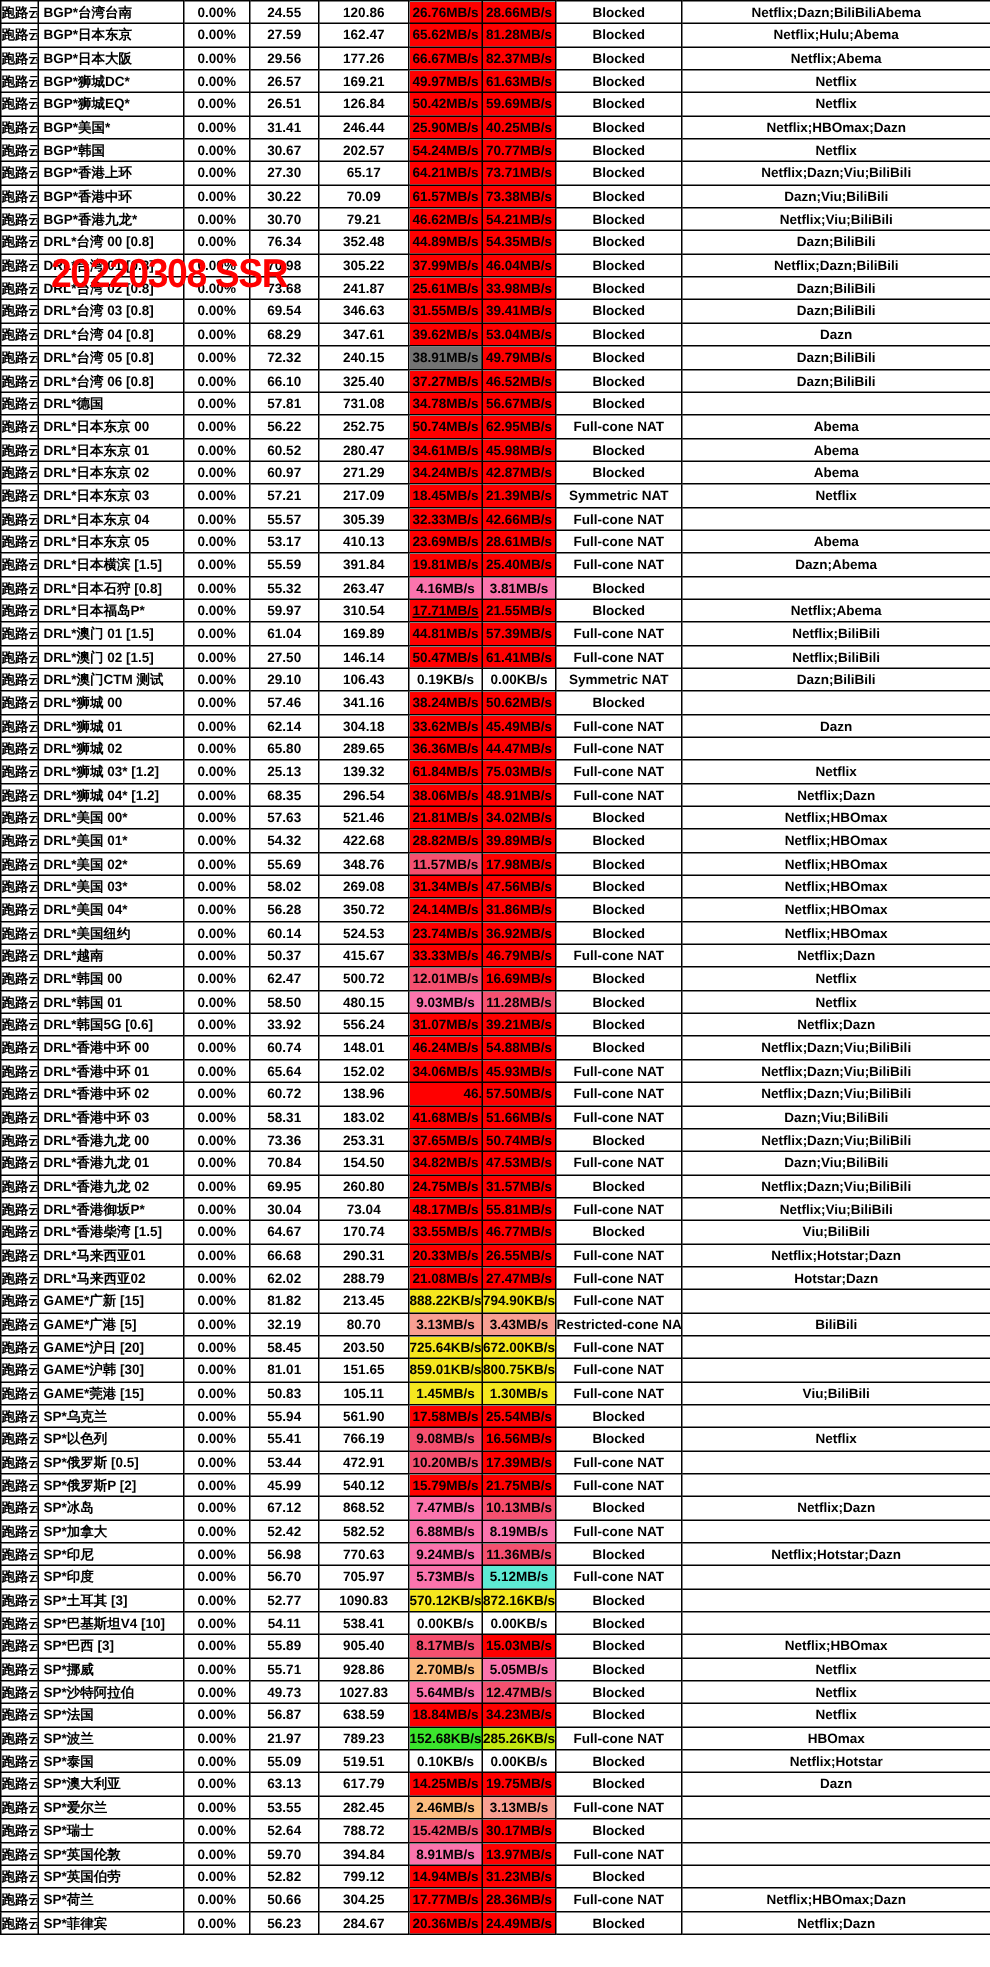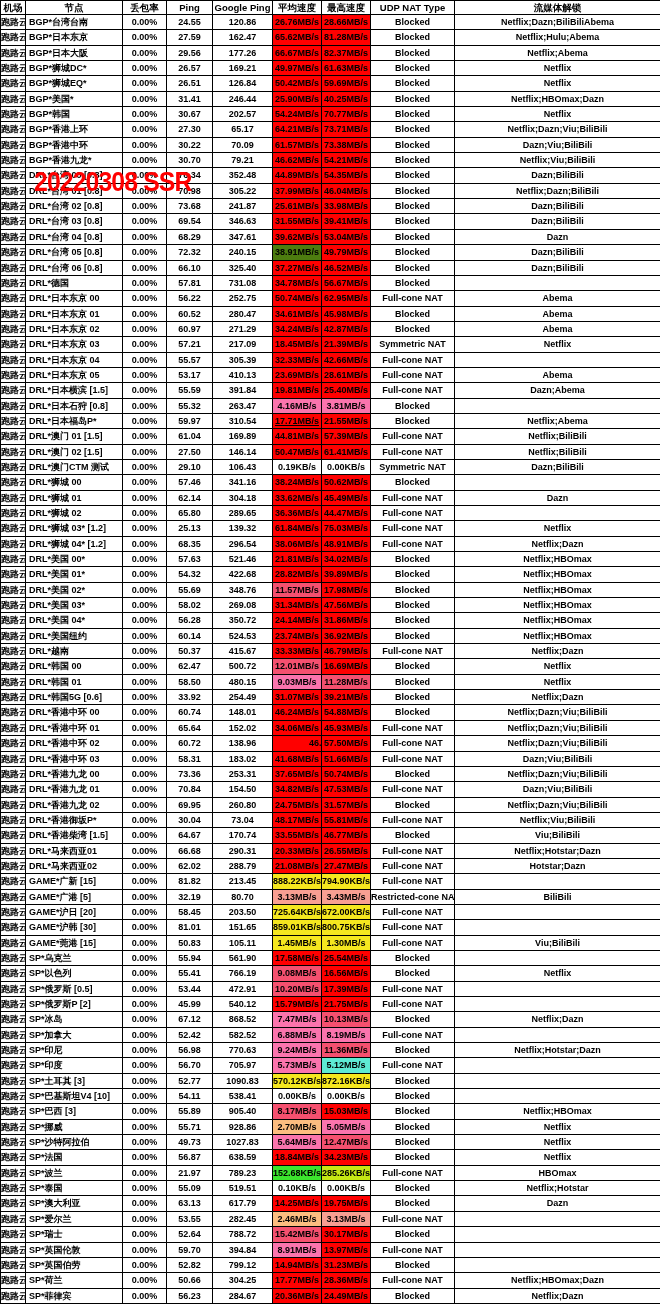--- a/index.html
+++ b/index.html
@@ -35,31 +35,20 @@
       <col style="width:97px">
       <col style="width:44px">
     <col style="width:46px">
       <col style="width:60px">
       <col style="width:49px">
     <col style="width:49px">
       <col style="width:84px">
       <col style="width:206px">
   </colgroup>
   <thead>
-    <tr class="head-row">
-      <th>机场</th>
-      <th>节点</th>
-      <th>丢包率</th>
-      <th>Ping</th>
-      <th>Google Ping</th>
-      <th>平均速度</th>
-      <th>最高速度</th>
-      <th>UDP NAT Type</th>
-      <th>流媒体解锁</th>
-    </tr>
   </thead>
   <tbody>
       <tr>
         <td>跑路云</td>
         <td class="node">BGP*台湾台南</td>
         <td>0.00%</td>
         <td>24.55</td>
         <td>120.86</td>
         <td style="background: rgb(255, 0, 0);">26.76MB/s</td>
         <td style="background: rgb(255, 0, 0);">28.66MB/s</td>
@@ -219,21 +208,21 @@
         <td style="background: rgb(255, 0, 0);">53.04MB/s</td>
         <td>Blocked</td>
         <td class="media">Dazn</td>
       </tr>
       <tr>
         <td>跑路云</td>
         <td class="node">DRL*台湾 05 [0.8]</td>
         <td>0.00%</td>
         <td>72.32</td>
         <td>240.15</td>
-        <td style="background: #4d7c0f;">38.91MB/s</td>
+        <td style="background: #737373;">38.91MB/s</td>
         <td style="background: rgb(255, 0, 0);">49.79MB/s</td>
         <td>Blocked</td>
         <td class="media">Dazn;BiliBili</td>
       </tr>
       <tr>
         <td>跑路云</td>
         <td class="node">DRL*台湾 06 [0.8]</td>
         <td>0.00%</td>
         <td>66.10</td>
         <td>325.40</td>
@@ -537,21 +526,21 @@
         <td style="background: rgb(251, 116, 173);">9.03MB/s</td>
         <td style="background: rgb(245, 80, 111);">11.28MB/s</td>
         <td>Blocked</td>
         <td class="media">Netflix</td>
       </tr>
       <tr>
         <td>跑路云</td>
         <td class="node">DRL*韩国5G [0.6]</td>
         <td>0.00%</td>
         <td>33.92</td>
-        <td>254.49</td>
+        <td>556.24</td>
         <td style="background: rgb(255, 0, 0);">31.07MB/s</td>
         <td style="background: rgb(255, 0, 0);">39.21MB/s</td>
         <td>Blocked</td>
         <td class="media">Netflix;Dazn</td>
       </tr>
       <tr>
         <td>跑路云</td>
         <td class="node">DRL*香港中环 00</td>
         <td>0.00%</td>
         <td>60.74</td>

